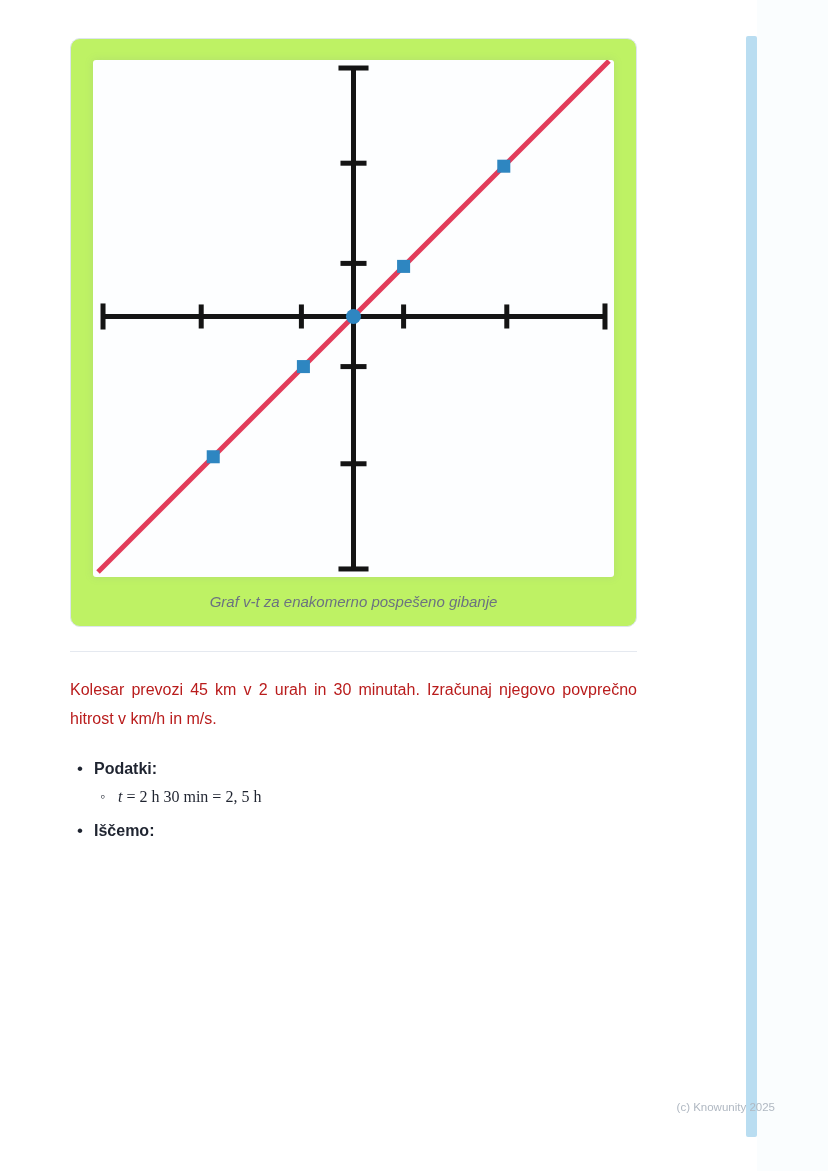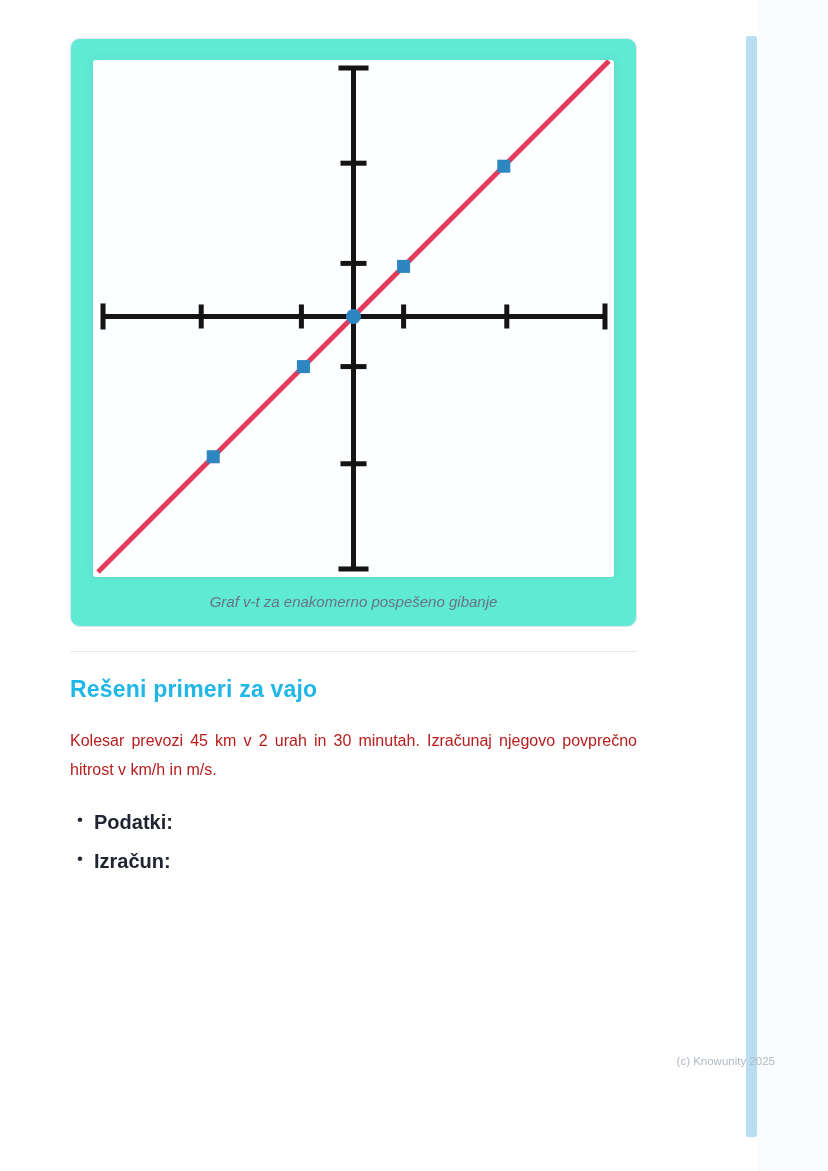--- a/index.html
+++ b/index.html
@@ -12,21 +12,21 @@
     position:absolute; left:757px; top:0; width:71px; height:1171px;
     background:#fafdfe;
   }
   .scroll-thumb {
     position:absolute; left:746px; top:36px; width:11px; height:1101px;
     background:#b9ddf1; border-radius:2px;
   }
   .content { position:relative; width:567px; margin-left:70px; }
 
   .figure-card {
-    margin-top:38px; background:#5eead4;
+    margin-top:38px; background:#bef264;
     border:1px solid #dde5ee; border-radius:10px;
     padding:21px 22px 15px;
   }
   .plot-wrap {
     background:#fdfeff; border-radius:3px;
     box-shadow:0 0 9px rgba(120,140,160,.18);
   }
   .plot-wrap svg { display:block; width:100%; height:auto; }
   .figure-caption {
     text-align:center; font-style:italic; color:#6b7280;
@@ -39,34 +39,34 @@
   }
   hr.divider { border:none; border-top:1px solid #e5e9f0; margin-top:24px; }
 
   h2.section-title { margin-top:24px; font-size:23px; font-weight:700; letter-spacing:.2px; }
   h3.example-title { margin-top:28px; font-size:16.5px; font-weight:700; color:#1f2430; }
   p.problem { margin-top:24px; font-size:16px; line-height:1.8; text-align:justify; color:#b91c1c; }
 
   ul.main-list { margin-top:26px; list-style:none; }
   li.l1 { position:relative; padding-left:24px; margin-bottom:16px; }
   li.l1::before { content:"•"; position:absolute; left:7px; top:-1px; font-size:17px; color:#1f2430; }
-  .l1-label { font-weight:700; color:#1f2430; font-size:20px; }
+  .l1-label { font-weight:700; color:#1f2430; font-size:16px; }
   ul.sub { list-style:none; margin-top:10px; }
   li.l2 {
     position:relative; padding-left:24px; margin-bottom:12px;
     font-family:"Liberation Serif", serif; font-size:16px; color:#1f2430;
   }
   li.l2::before {
     content:"◦"; position:absolute; left:6px; top:0px;
     font-size:14px; color:#1f2430; font-family:"Liberation Sans", sans-serif;
   }
   .math-var { font-style:italic; }
 
   .footer {
-    position:absolute; right:53px; top:1055px;
+    position:absolute; right:53px; top:1101px;
     font-size:11.5px; color:#b0b8c2; z-index:3;
   }
 </style>
 </head>
 <body>
 
 <div class="scroll-track"></div>
 <div class="scroll-thumb" style="background: rgb(185, 221, 241);"></div>
 
 <div class="content">
@@ -101,31 +101,31 @@
             <rect x="403.5" y="99.5" width="13" height="13" fill="#2e86c1"></rect>
           </g>
       </svg>
     </div>
     <div class="figure-caption">Graf v-t za enakomerno pospešeno gibanje</div>
   </div>
 
 
   <hr class="divider">
 
-  <h2 class="section-title" style="color: rgb(31, 182, 232);">Rešeni primeri za vajo</h2>
 
 
   <p class="problem">Kolesar prevozi 45 km v 2 urah in 30 minutah. Izračunaj njegovo povprečno hitrost v km/h in m/s.</p>
 
   <ul class="main-list">
     <li class="l1">
       <span class="l1-label">Podatki:</span>
       <ul class="sub">
+        <li class="l2"><span class="math-var">t</span><span> = 2 h 30 min = 2, 5 h</span></li>
       </ul>
     </li>
     <li class="l1">
-      <span class="l1-label">Izračun:</span>
+      <span class="l1-label">Iščemo:</span>
     </li>
   </ul>
 
 </div>
 
 <div class="footer">(c) Knowunity 2025</div>
 
 </body></html>

